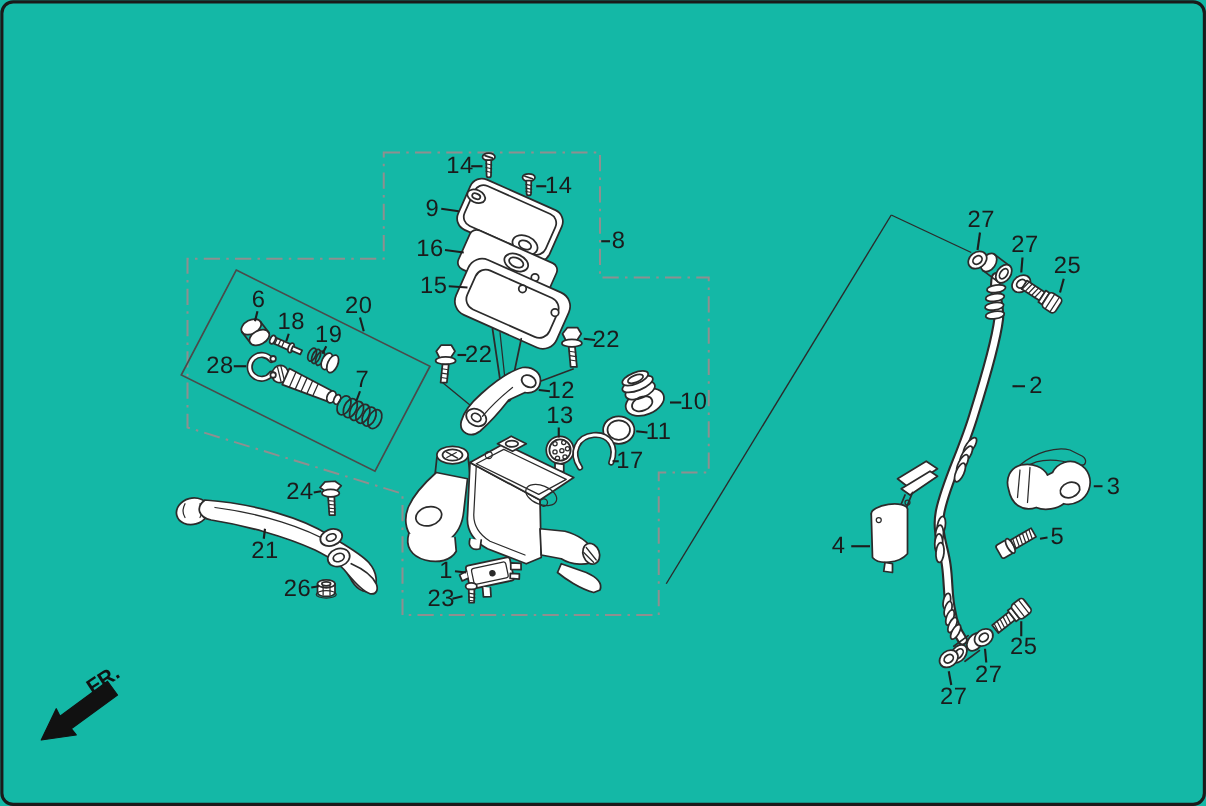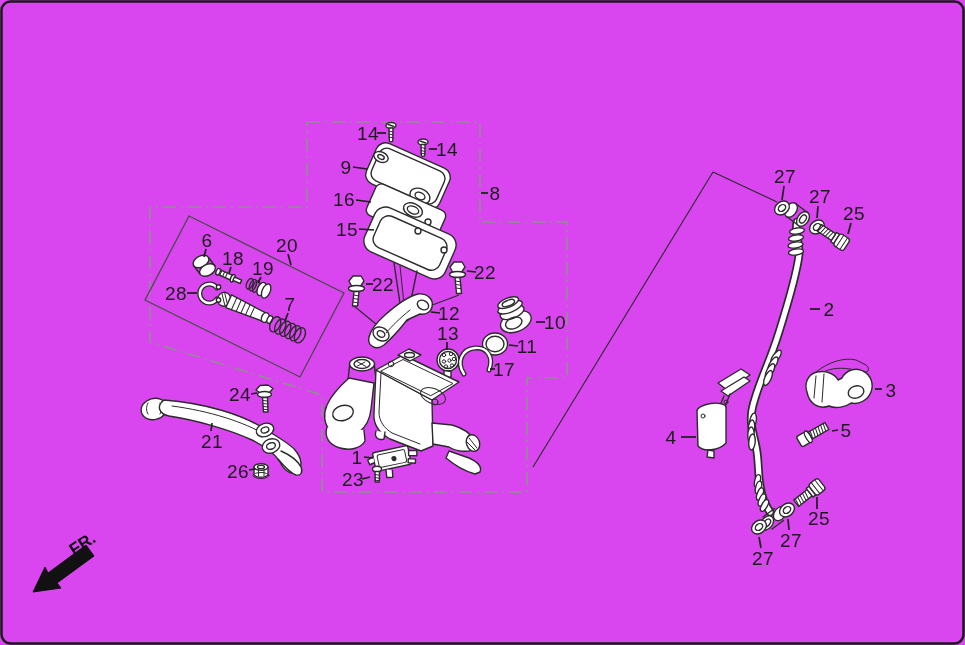--- a/index.html
+++ b/index.html
@@ -1,16 +1,16 @@
 <!DOCTYPE html>
 <html><head>
 <meta charset="utf-8">
 <style>
   html,body{margin:0;padding:0;background:#ffffff;}
-  .stage{position:relative;width:965px;height:645px;background:#d946ef;overflow:hidden;
+  .stage{position:relative;width:965px;height:645px;background:#14b8a6;overflow:hidden;
          font-family:"Liberation Sans",sans-serif;}
   svg{position:absolute;left:0;top:0;}
   
   #parts path,#parts ellipse,#parts circle,#parts rect,#parts line,#parts polygon,#parts polyline{
     fill:none;stroke:#2b2b2b;stroke-width:1.4;stroke-linecap:round;stroke-linejoin:round;}
   .wf{fill:#ffffff !important;}
   .dk{fill:#2b2b2b !important;stroke:none !important;}
   .thin{stroke-width:1 !important;}
   .w9{stroke-width:8.6 !important;}
   .w5w{stroke:#ffffff !important;stroke-width:5.2 !important;}

